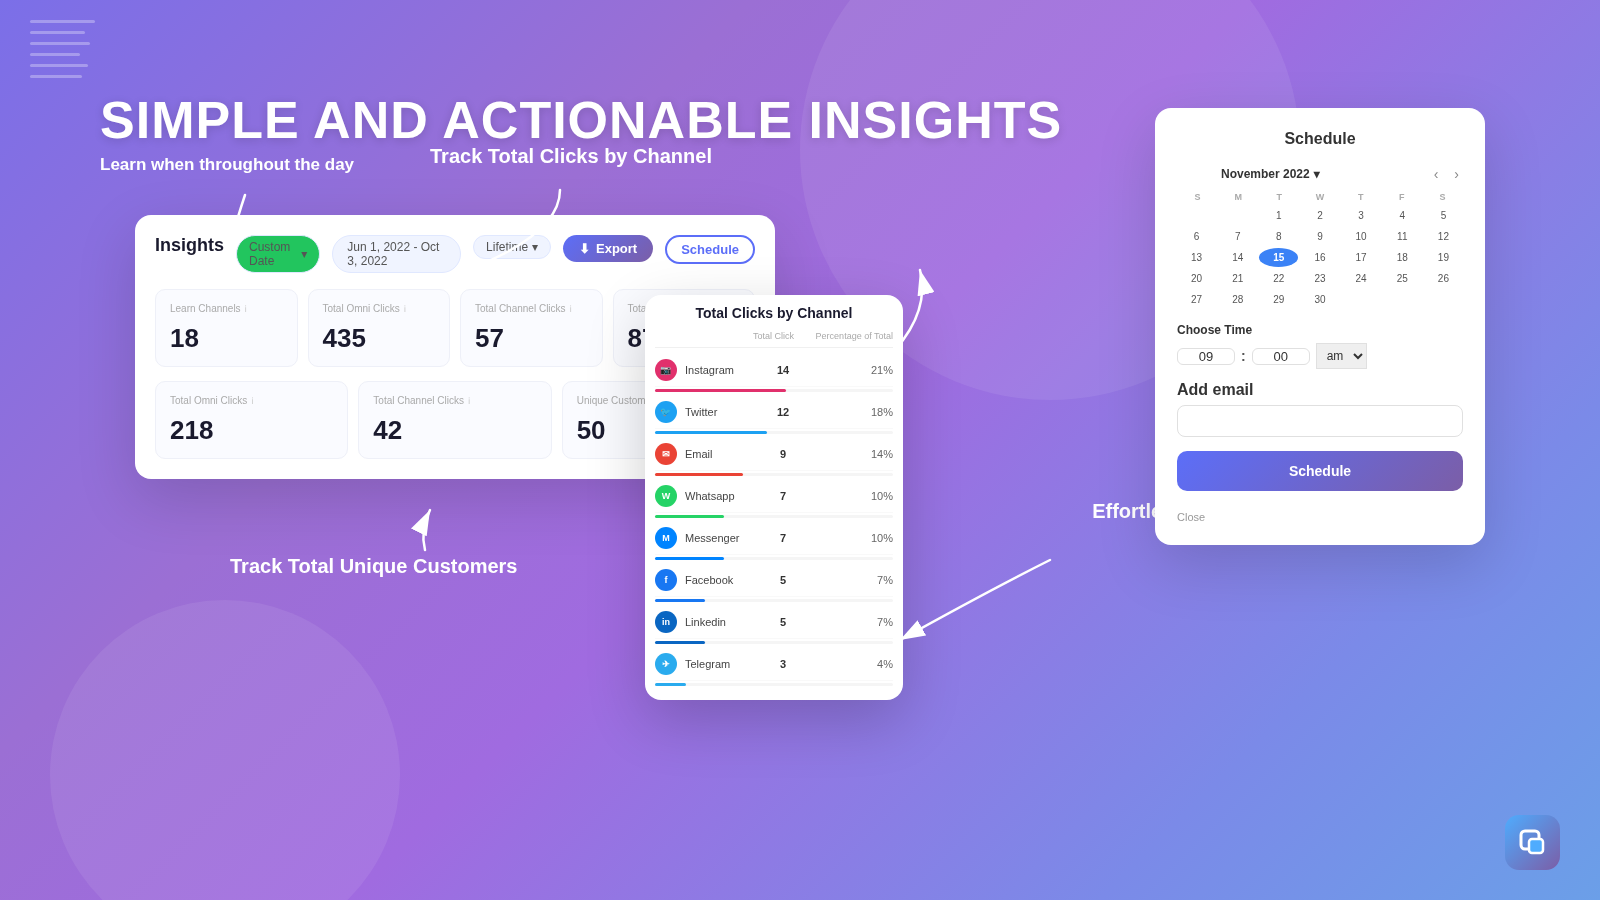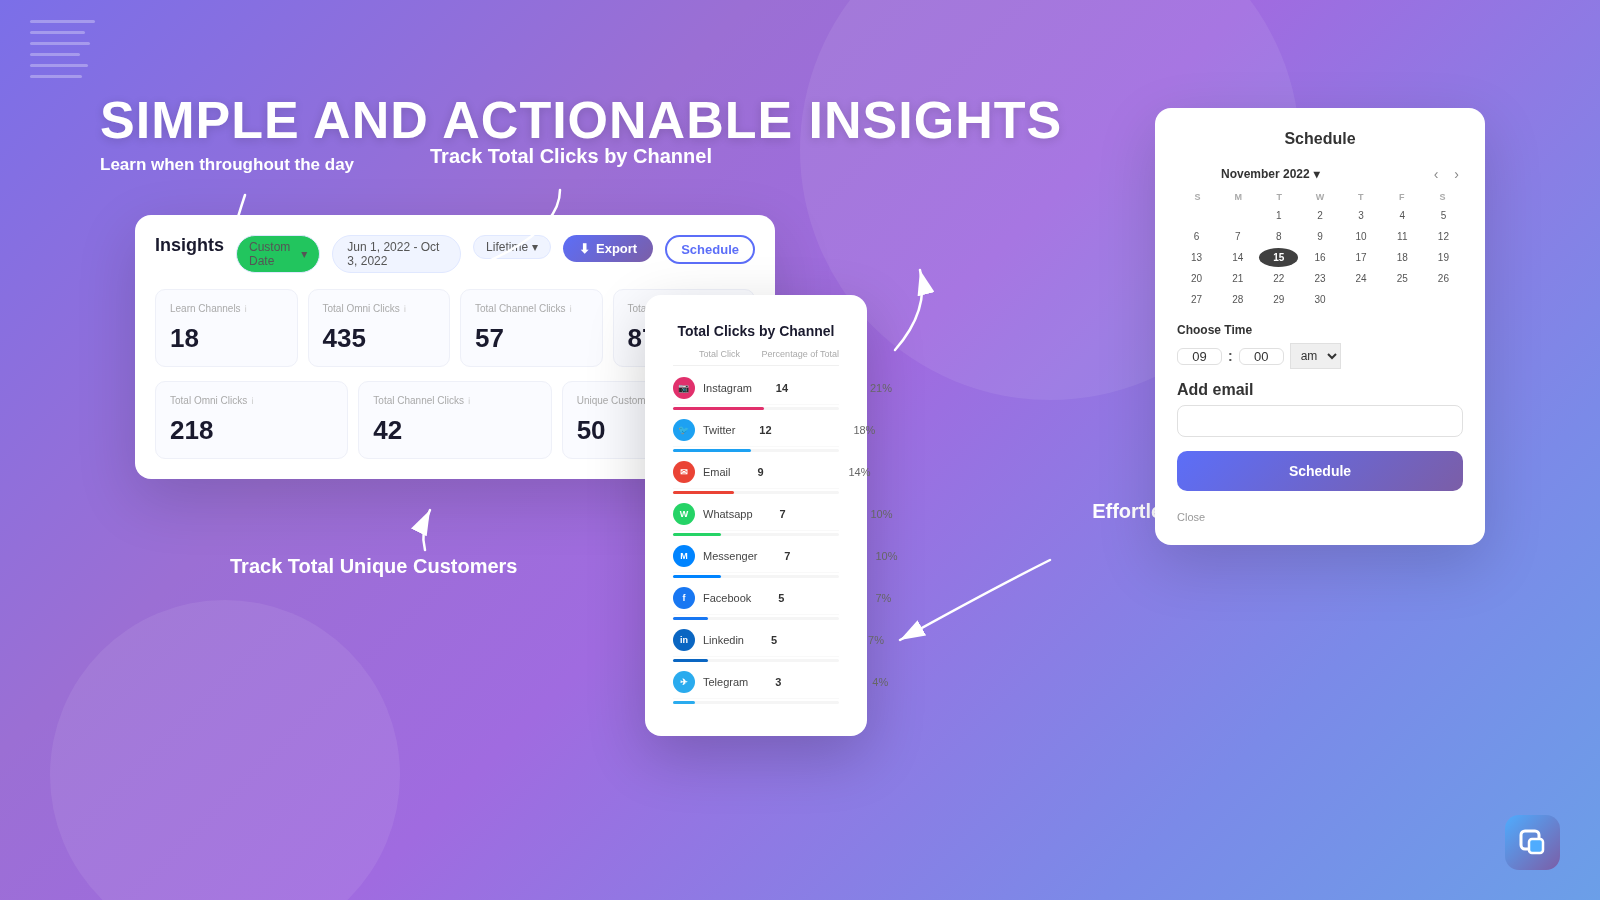--- a/index.html
+++ b/index.html
@@ -207,24 +207,24 @@
       font-weight: 600;
       margin-bottom: 10px;
       padding-top: 4px;
     }
 
     
     .channel-table-card {
       position: absolute;
       top: 295px;
       left: 645px;
-      width: 222px;
+      width: 258px;
       background: white;
       border-radius: 16px;
-      padding: 28px;
+      padding: 10px;
       box-shadow: 0 20px 60px rgba(0,0,0,0.2);
     }
     .channel-table-title {
       font-size: 14px;
       font-weight: 700;
       color: #1a1a2e;
       text-align: center;
       margin-bottom: 10px;
     }
     .channel-table-header {
@@ -351,42 +351,42 @@
     }
     .cal-day {
       text-align: center;
       font-size: 10px;
       color: #555;
       padding: 4px 2px;
       border-radius: 50%;
       cursor: pointer;
     }
     .cal-day.today {
-      background: #404040;
+      background: #3b82f6;
       color: white;
       font-weight: 700;
       border-radius: 50%;
     }
     .cal-day.other-month {
       color: #ccc;
     }
     .choose-time-label {
       font-size: 12px;
       font-weight: 600;
       color: #333;
       margin-top: 14px;
       margin-bottom: 6px;
     }
     .time-inputs {
       display: flex;
       align-items: center;
       gap: 6px;
     }
     .time-input {
-      width: 45px;
+      width: 58px;
       border: 1px solid #e0e0e0;
       border-radius: 6px;
       padding: 0 8px;
       font-size: 13px;
       text-align: center;
       color: #333;
     }
     .time-separator {
       font-size: 14px;
       color: #555;

